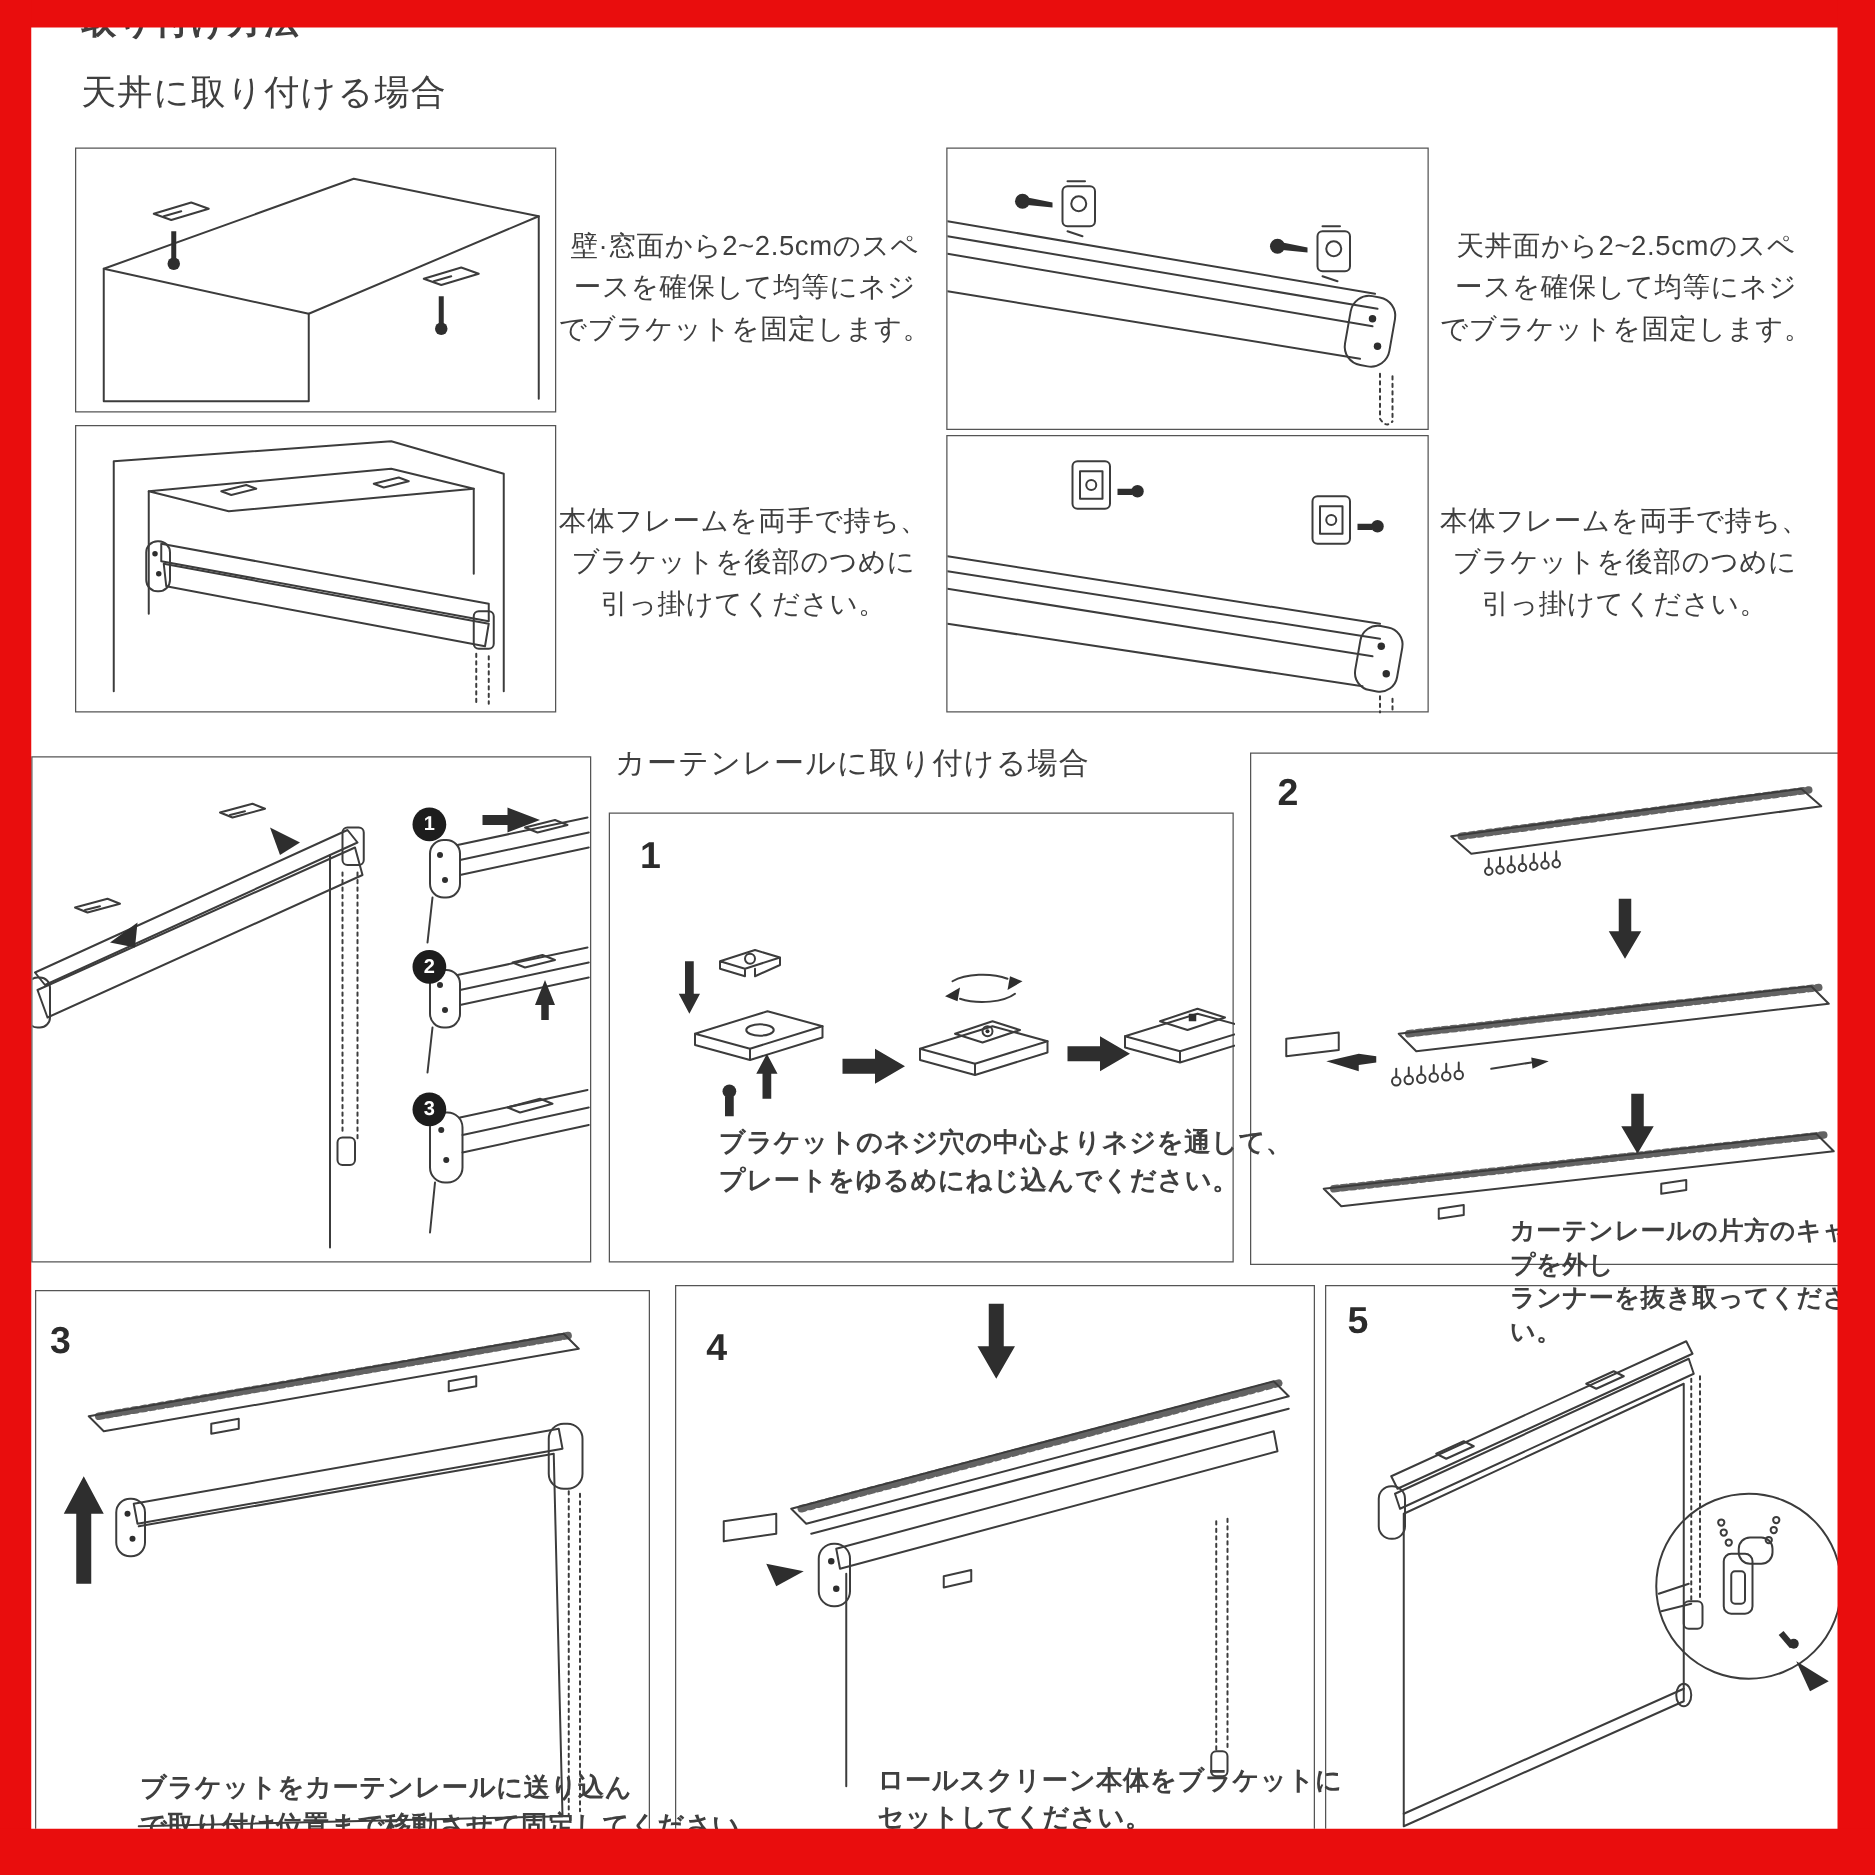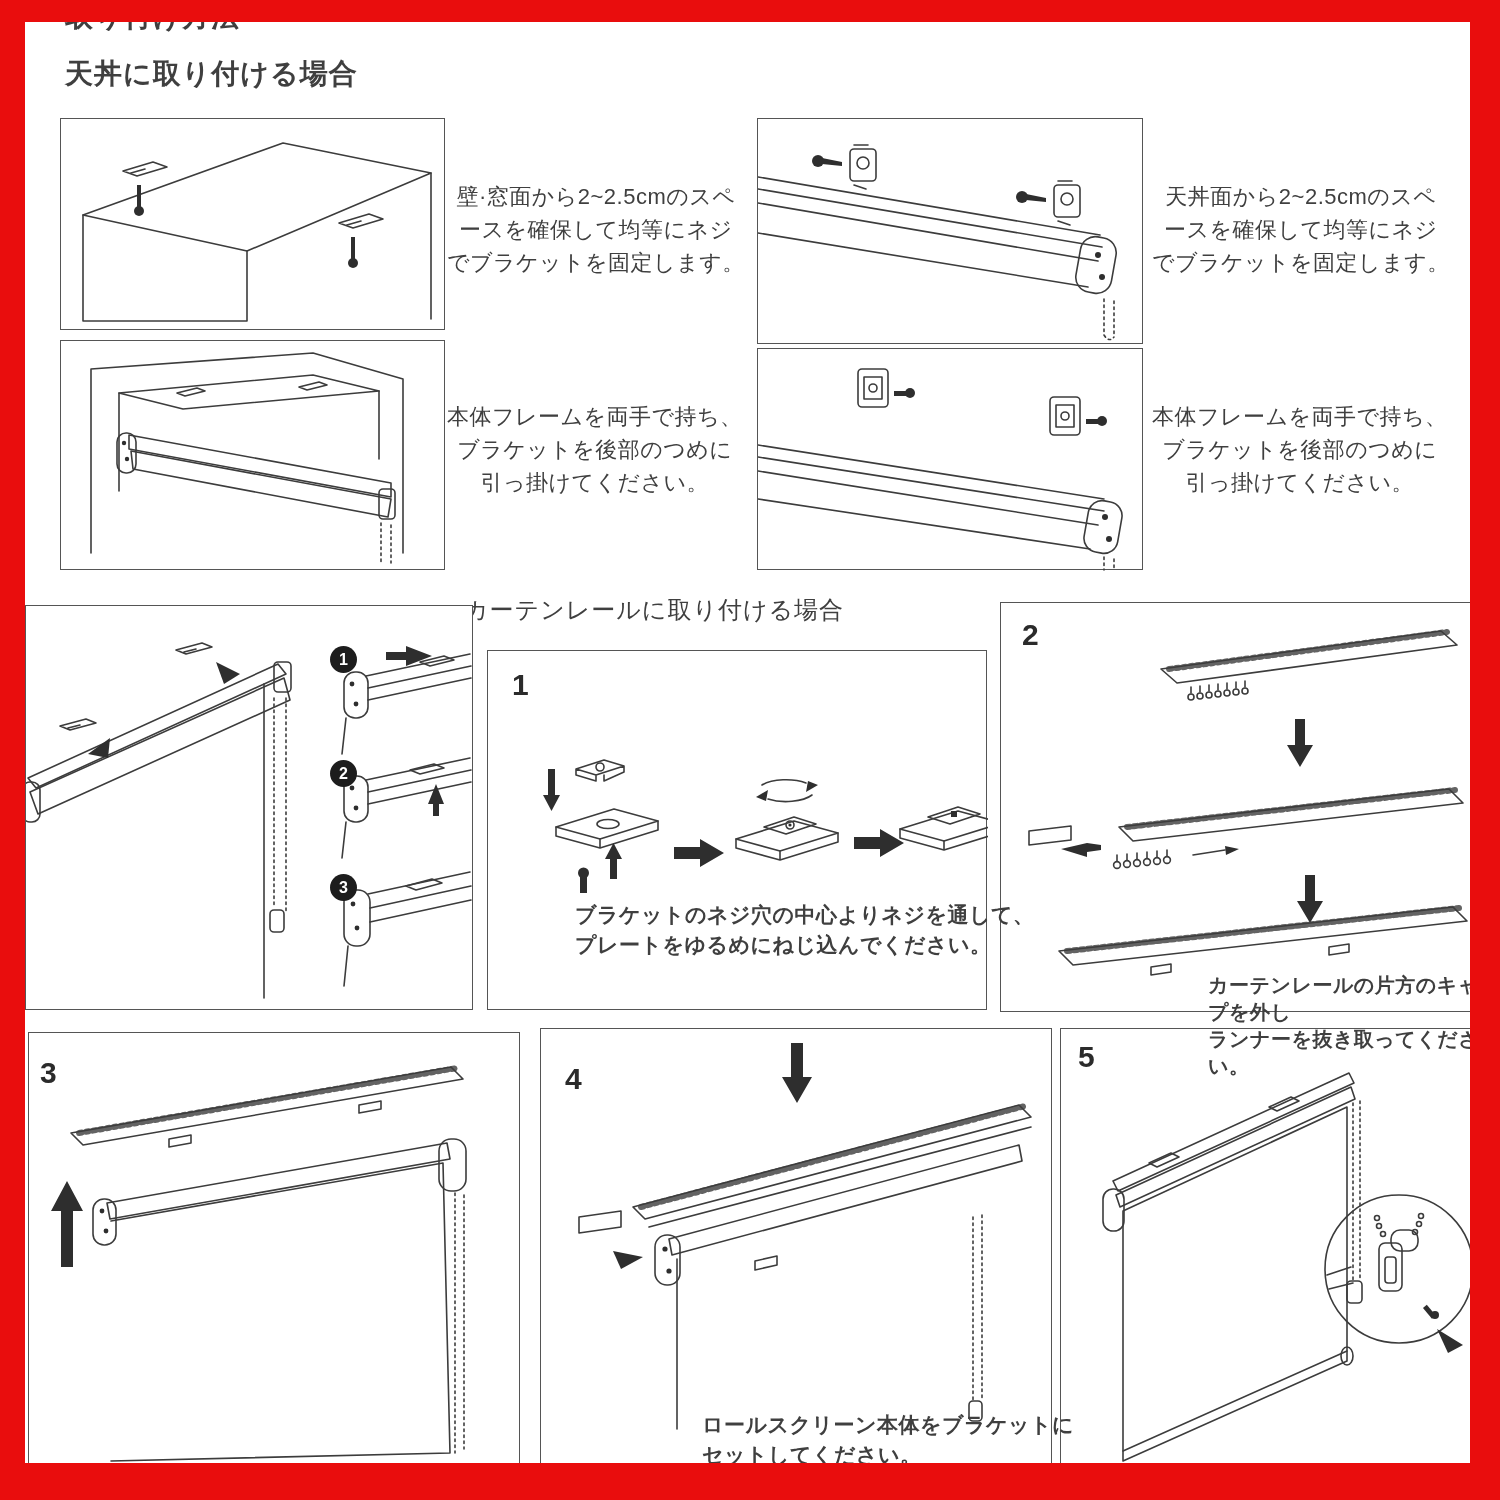--- a/index.html
+++ b/index.html
@@ -4,22 +4,22 @@
 <style>
   html,body{margin:0;padding:0;background:#fff;}
   .canvas{position:relative;width:1500px;height:1500px;background:#fff;overflow:hidden;
           font-family:"Liberation Sans","DejaVu Sans",sans-serif;color:#3f3f3f;}
   .frame{position:absolute;background:#e90d0d;z-index:10;}
   .frame.top{left:0;top:0;width:1500px;height:22px;}
   .frame.left{left:0;top:0;width:25px;height:1500px;}
   .frame.right{left:1470px;top:0;width:30px;height:1500px;}
   .frame.bottom{left:0;top:1463px;width:1500px;height:37px;}
   .title{position:absolute;left:65px;top:-2px;font-size:28px;font-weight:600;letter-spacing:1px;z-index:5;}
-  .h1{position:absolute;top:55px;font-size:28px;font-weight:700;letter-spacing:1px;}
-  .h2{position:absolute;left:464px;top:594px;font-size:24px;font-weight:500;letter-spacing:1px;text-align:right;}
+  .h1{position:absolute;top:55px;font-size:28px;font-weight:400;letter-spacing:1px;}
+  .h2{position:absolute;left:492px;top:594px;font-size:24px;font-weight:500;letter-spacing:1px;text-align:right;}
   .dbox{position:absolute;border:1.6px solid #555;background:#fff;box-sizing:border-box;}
   .txt{position:absolute;font-size:22px;line-height:33px;white-space:pre-line;letter-spacing:0.5px;text-align:center;}
   .cap{position:absolute;font-size:21px;line-height:30px;white-space:pre-line;letter-spacing:0.5px;z-index:2;font-weight:bold;}
   .num{position:absolute;font-size:30px;font-weight:700;color:#2b2b2b;z-index:3;}
   .marker{position:absolute;width:27px;height:27px;border-radius:50%;background:#1d1d1d;color:#fff;
           font-size:16px;font-weight:700;display:flex;align-items:center;justify-content:center;z-index:3;}
   svg{position:absolute;left:0;top:0;stroke:#3c3c3c;fill:none;stroke-width:1.6;
       stroke-linejoin:round;stroke-linecap:round;}
   .fill{fill:#2e2e2e;stroke:none;}
   .dash{stroke-dasharray:2.5 3.5;}
@@ -310,20 +310,22 @@
           <circle class="fill" cx="77" cy="198" r="2.4"></circle>
         <rect x="410" y="106" width="27" height="52" rx="12"></rect>
       </g>
       <g class="dash">
         <path d="M426 160 V420 M435 162 V416"></path>
       </g>
       <path class="fill" d="M22 178 l16 -30 16 30 h-10 v56 h-12 v-56 z"></path>
     </svg>
   </div>
   <div class="num" style="left:40px;top:1056px">3</div>
+  <div class="cap" style="left:112px;top:1416px">ブラケットをカーテンレールに送り込ん
+で取り付け位置まで移動させて固定してください。</div>
 
   <div class="dbox" style="left:540px;top:1028px;width:512px;height:435px;border-bottom:none">
     <svg viewBox="0 0 512 435" width="512" height="435">
       <path class="fill" d="M250 14 h12 v34 h9 l-15 26 -15 -26 h9 z"></path>
       <g>
         <path d="M92 178 L478 76 L490 88 L104 190 Z"></path>
         <path class="rib" d="M100 178 L484 77"></path>
         <path d="M108 198 L490 98"></path>
       </g>
       <g>

